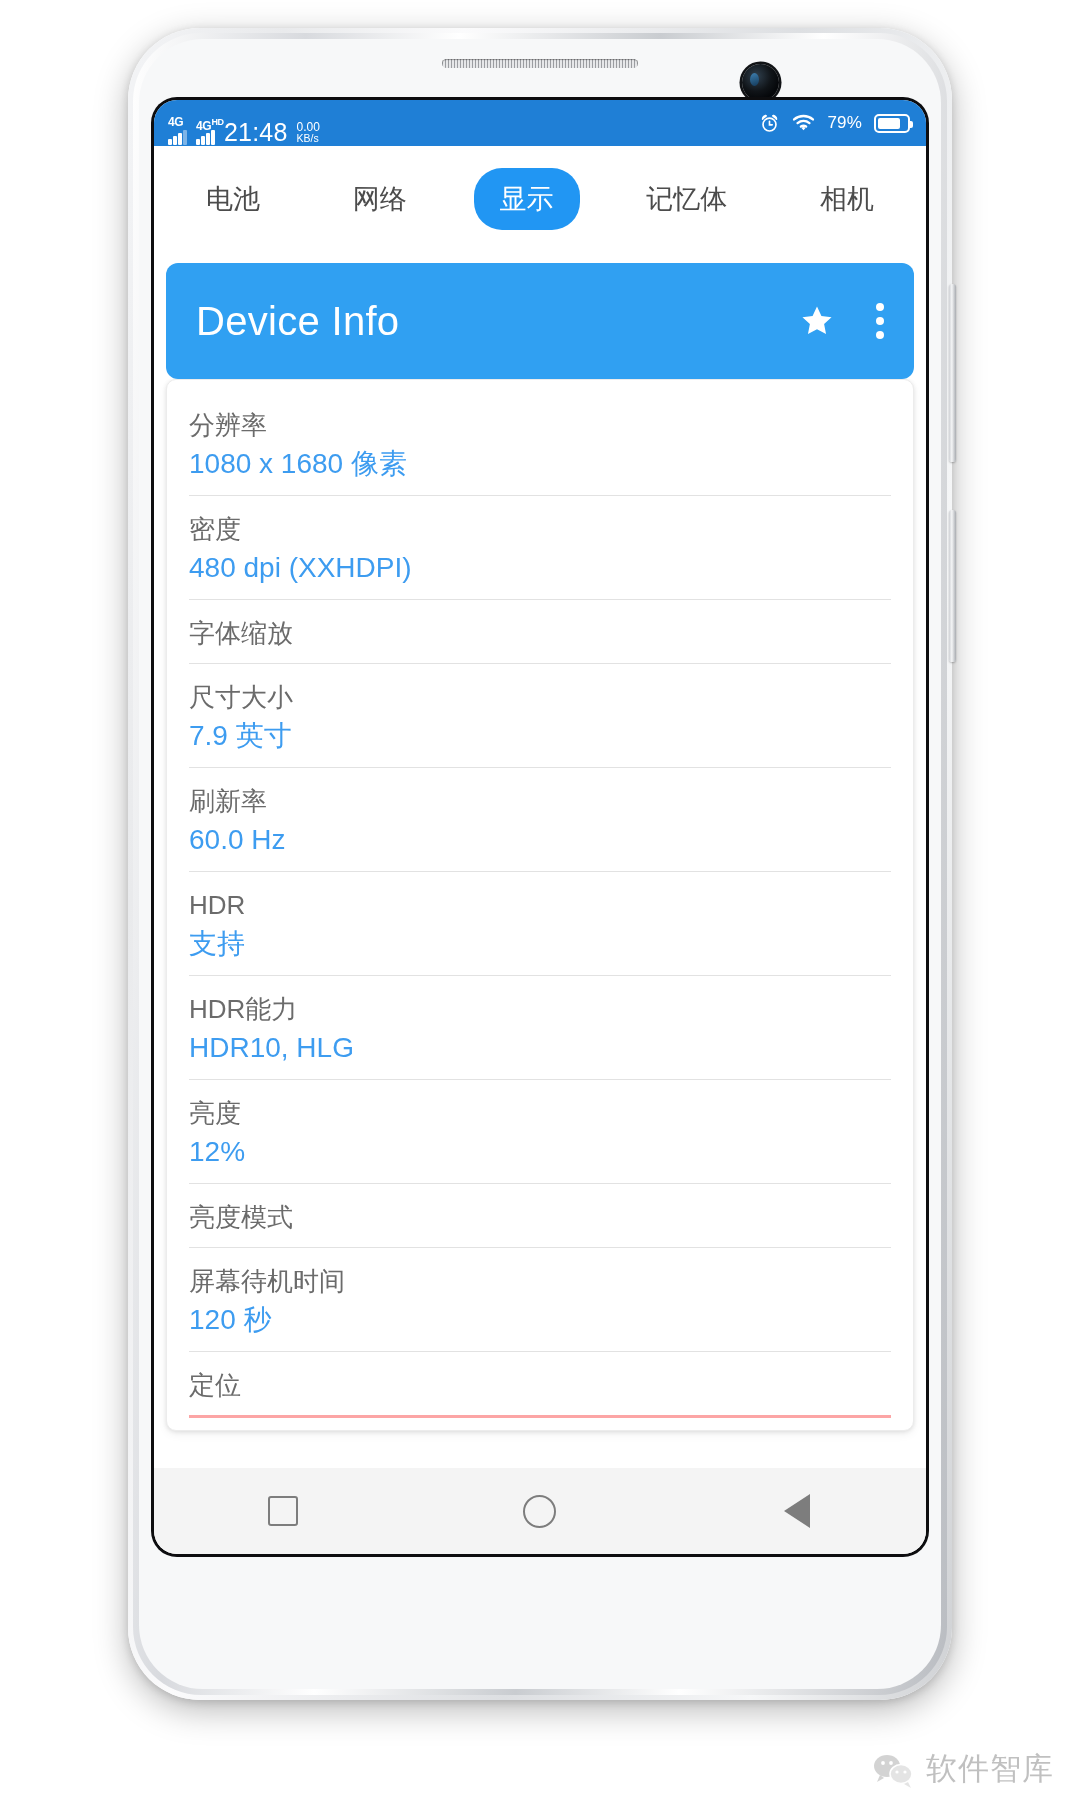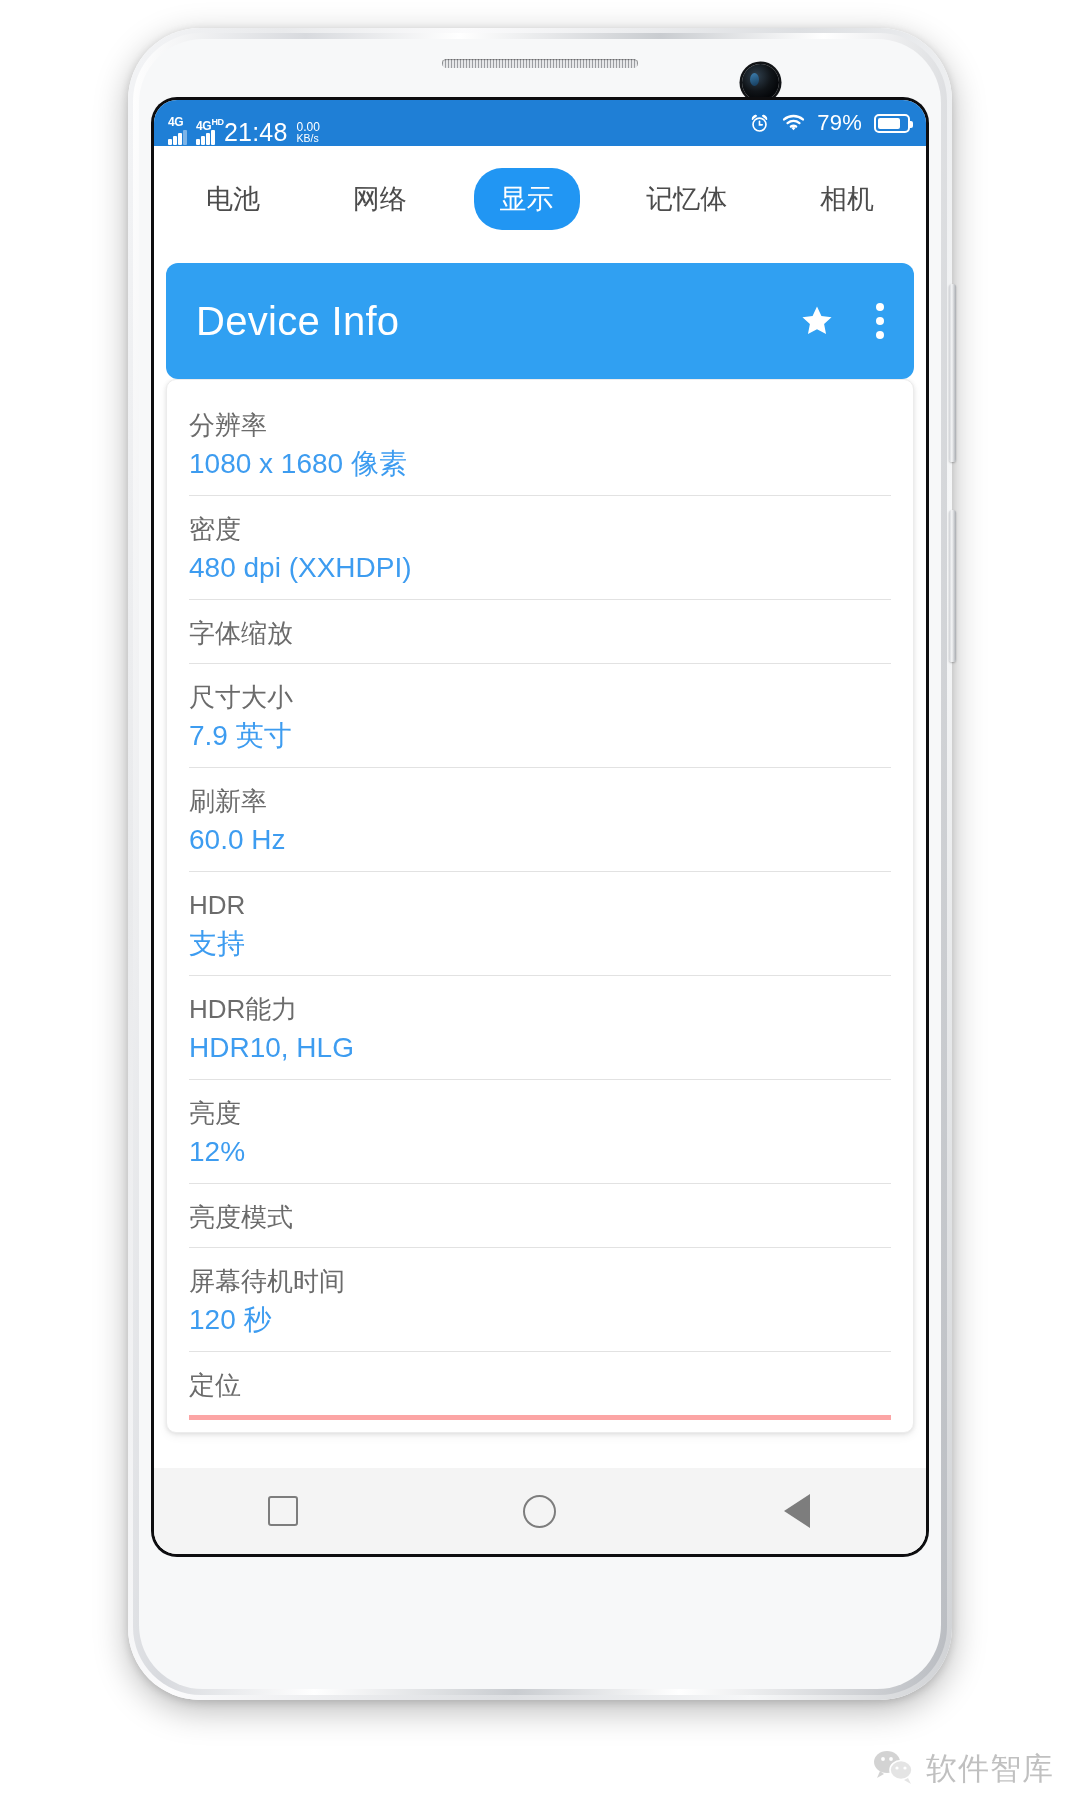--- a/index.html
+++ b/index.html
@@ -121,21 +121,21 @@
   .sig i:nth-child(5){height:15px}
   .sig i.dim { background: rgba(255,255,255,.42); }
 
   #clock { font-size: 25px; font-weight: 400; line-height: 25px; letter-spacing: .2px; }
   #netspeed { display: flex; flex-direction: column; line-height: 11px; font-size: 11px; padding-bottom: 1px; margin-top: 20px;}
   #netspeed .v { font-size: 12px; }
   #netspeed .u { font-size: 10.5px; }
 
   .icon-alarm { width: 21px; height: 21px; position: relative; }
   .icon-wifi { width: 23px; height: 18px; }
-  #battery-pct { font-size: 22px; letter-spacing: .2px; }
+  #battery-pct { font-size: 17px; letter-spacing: .2px; }
   .icon-batt {
     width: 36px; height: 19px;
     border: 2.5px solid #fff; border-radius: 5px;
     position: relative; display:flex; align-items:center; padding:2px;
   }
   .icon-batt::after{
     content:""; position:absolute; right:-5px; top:5px;
     width:3px; height:7px; background:#fff; border-radius:0 2px 2px 0;
   }
   .icon-batt > span { display:block; height:100%; background:#fff; border-radius:2px; width:79%; }
@@ -189,21 +189,21 @@
     background: #ffffff;
     border-radius: 10px;
     border: 1px solid #ececec;
     box-shadow: 0 1px 4px rgba(0,0,0,.10), 0 4px 10px rgba(0,0,0,.05);
     padding: 12px 22px;
   }
   .info-row {
     padding: 15px 0 12px 0;
     border-bottom: 1px solid #e2e2e2;
   }
-  .info-row:last-child { border-bottom: 5px solid #fca5a5; }
+  .info-row:last-child { border-bottom: 3px solid #fca5a5; }
   .info-label {
     font-size: 26px;
     color: #6b6b6b;
     line-height: 36px;
   }
   .info-value {
     font-size: 28px;
     color: #3d9cf0;
     line-height: 38px;
     margin-top: 2px;
@@ -231,21 +231,21 @@
   
   #chin {
     position: absolute;
     left: 0; right: 0; bottom: 0; height: 132px;
   }
 
   
   #watermark {
     position: absolute;
     right: 26px; bottom: 26px;
-    display: flex; align-items: flex-start; gap: 10px;
+    display: flex; align-items: flex-end; gap: 10px;
     opacity: .62;
   }
   #wm-logo { width: 44px; height: 38px; position: relative; }
   #wm-text {
     font-size: 31px;
     color: #9a9a9a;
     letter-spacing: 1px;
     font-family: "DejaVu Sans", "Liberation Sans", sans-serif;
   }
 </style>

